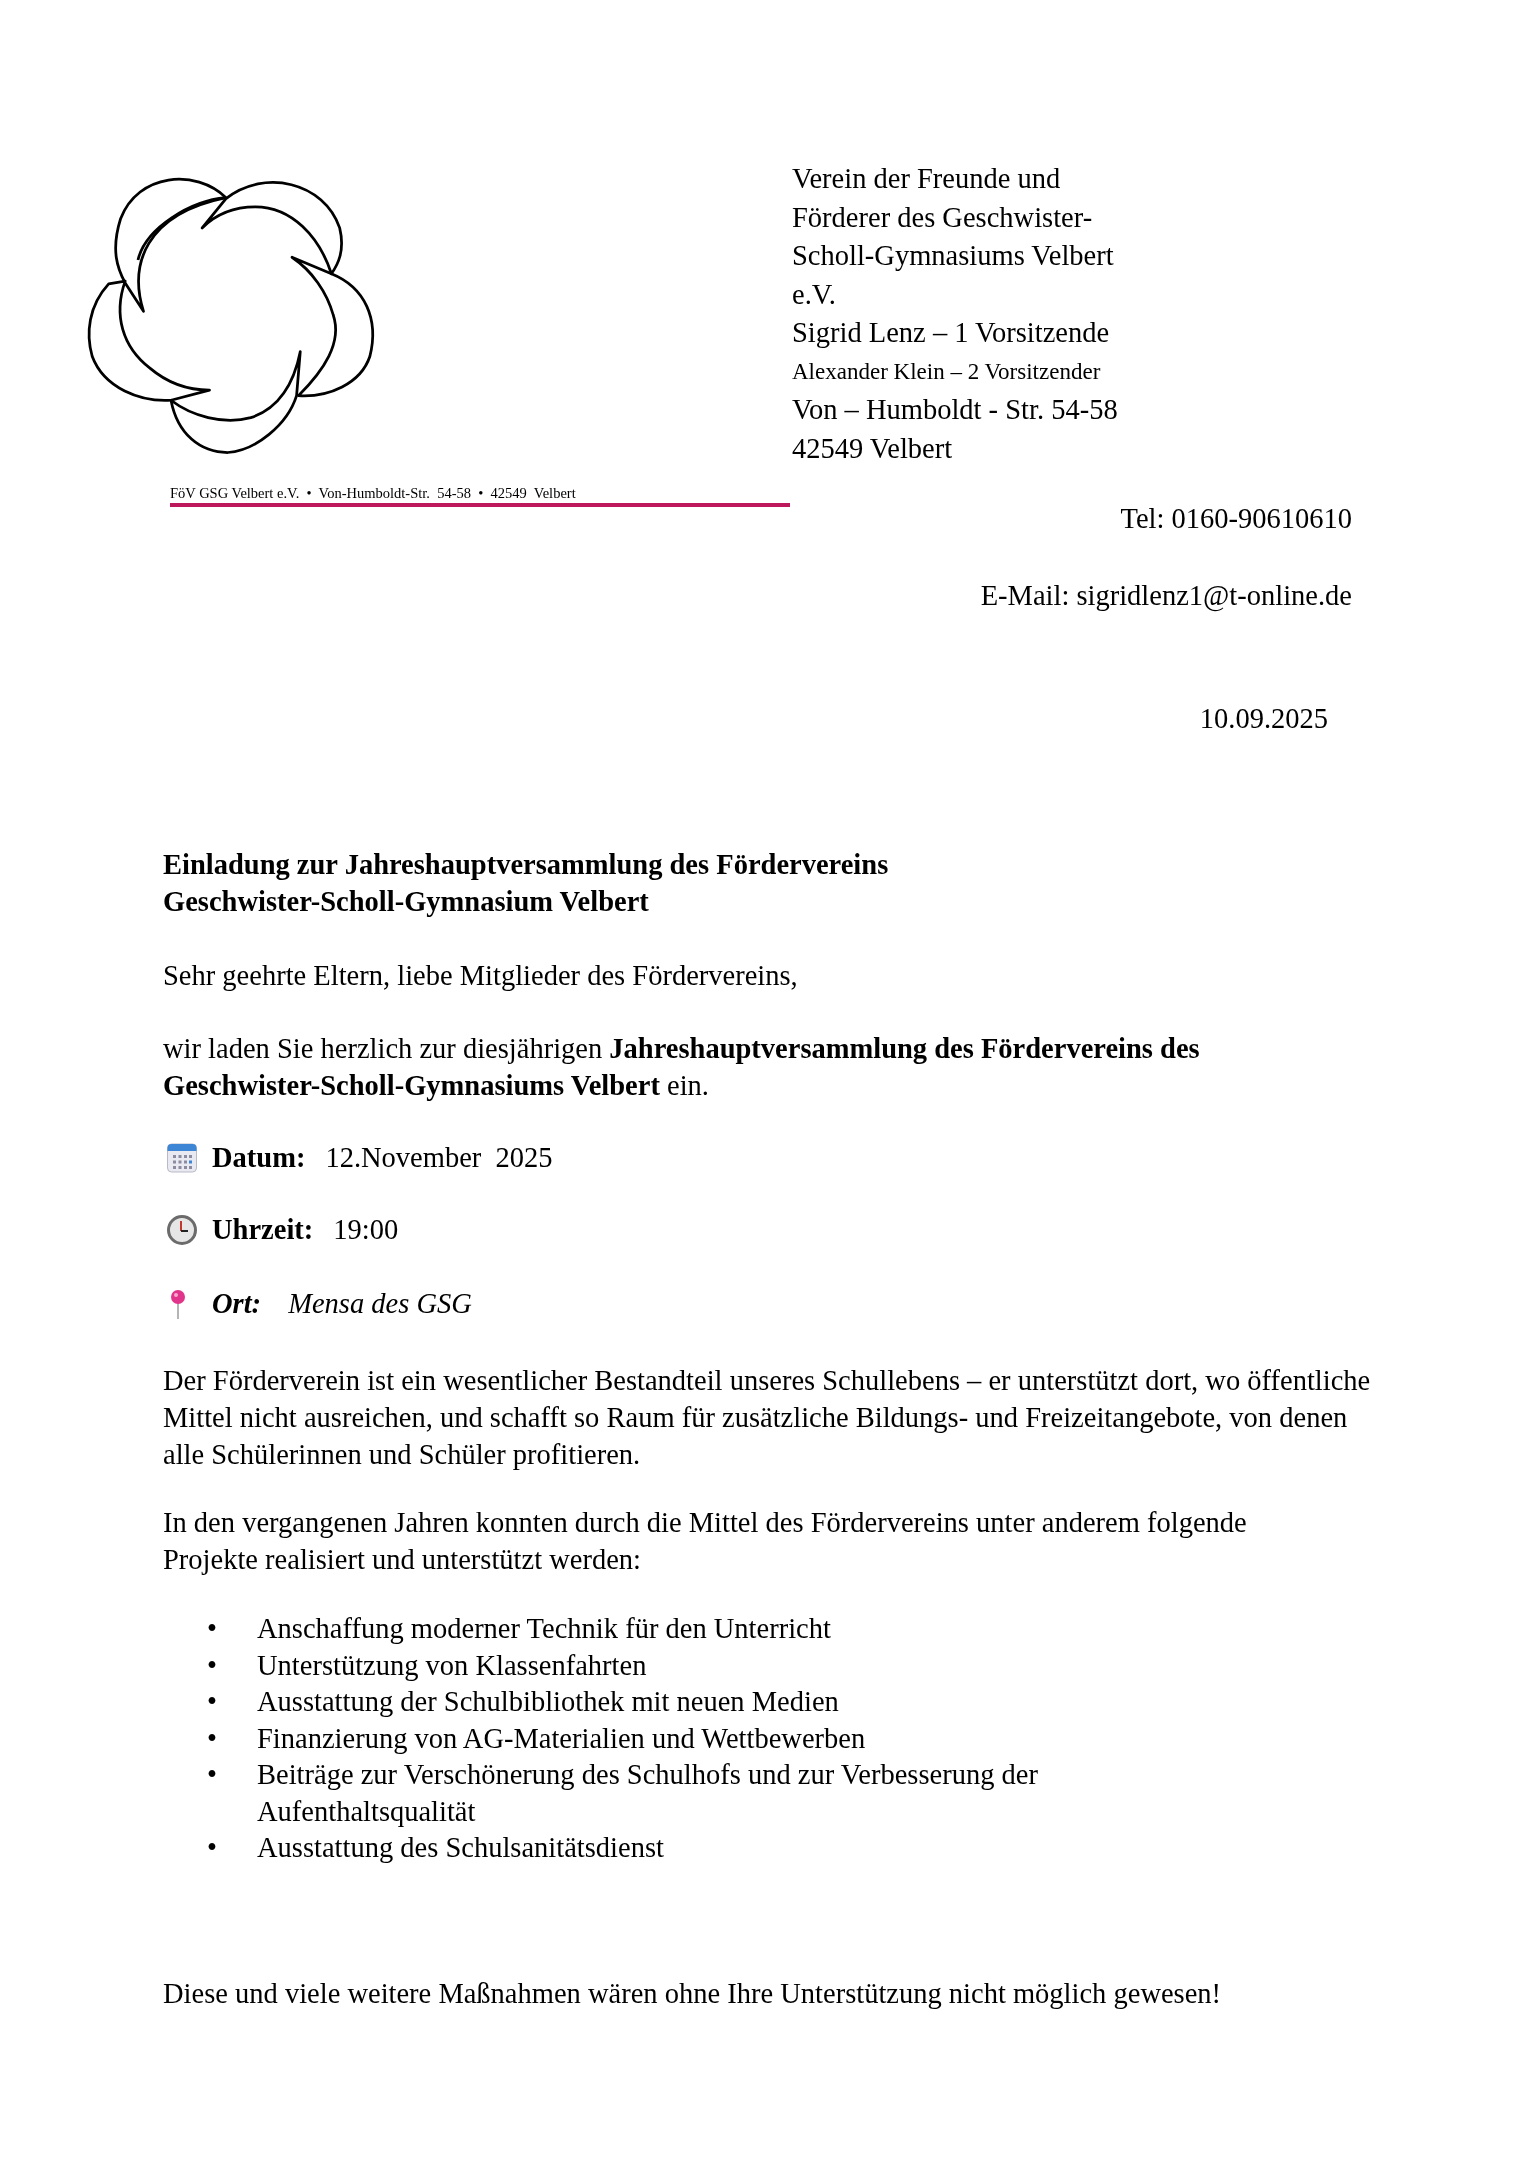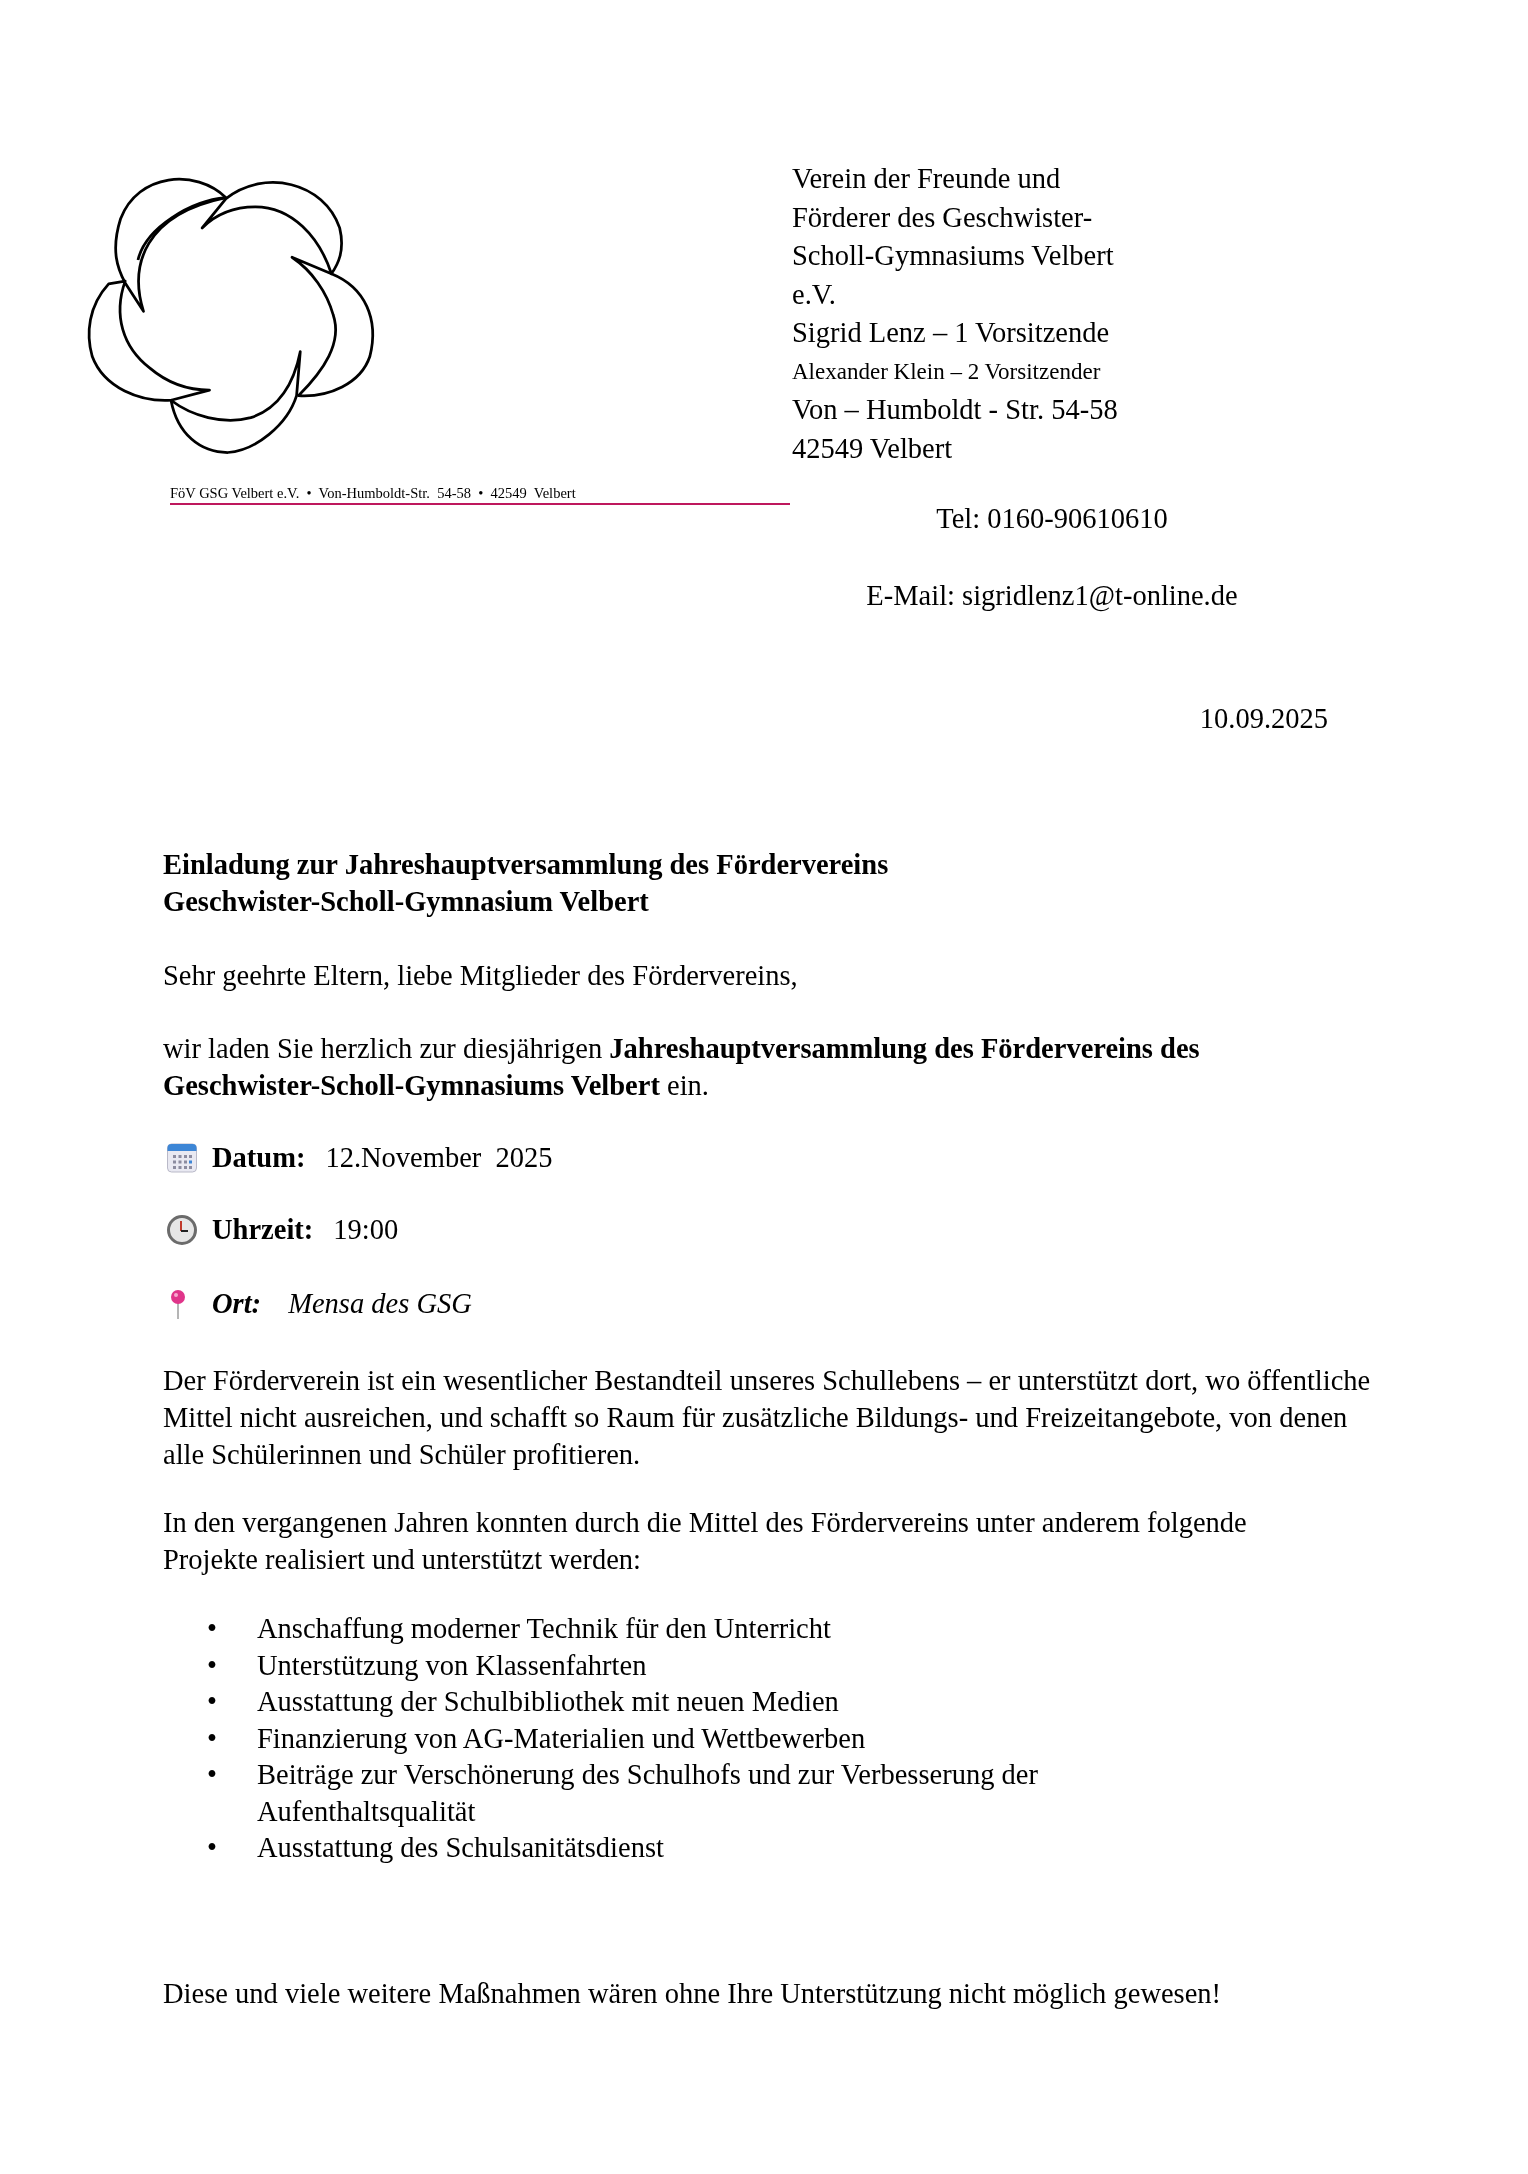--- a/index.html
+++ b/index.html
@@ -10,32 +10,32 @@
   }
   .abs { position: absolute; }
 
   
   #logo { left: 72px; top: 152px; width: 330px; height: 326px; }
 
   
   #sender-line {
     left: 170px; top: 484px; width: 620px;
     font-size: 14.5px; line-height: 18px;
-    border-bottom: 2px solid #be185d; padding-bottom: 1px;
+    border-bottom: 4px solid #be185d; padding-bottom: 1px;
     white-space: pre;
   }
 
   
   #org-block {
     right: 176px; top: 160px; width: 560px; text-align: left;
     font-size: 28.5px; line-height: 38.5px;
   }
   #org-block .small { font-size: 23px; }
   #contact-block {
-    right: 176px; top: 500px; width: 600px; text-align: center;
+    right: 176px; top: 500px; width: 600px; text-align: right;
     font-size: 28.5px; line-height: 38.5px;
   }
   #contact-block .gap { height: 38.5px; }
   #letter-date {
     right: 200px; top: 700px; font-size: 28.5px; line-height: 38.5px;
   }
 
   
   .para {
     left: 163px; width: 1220px;

